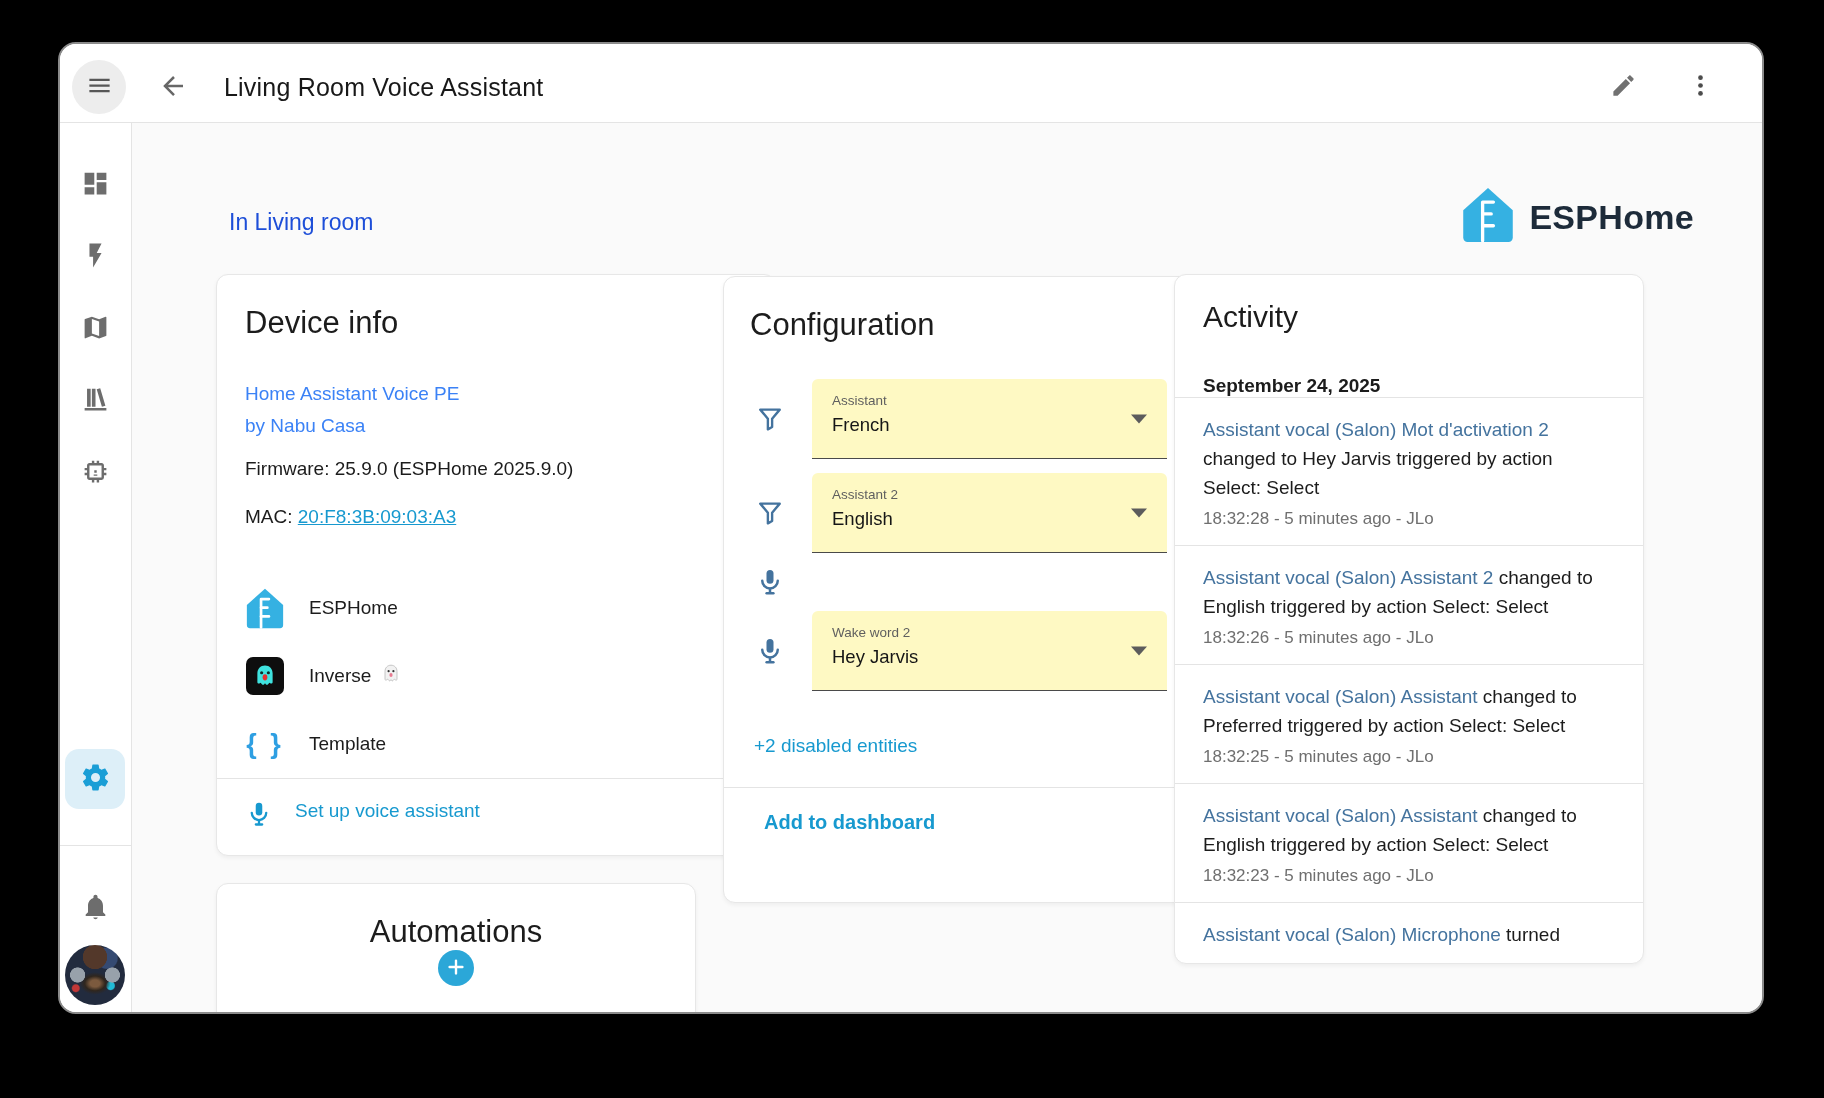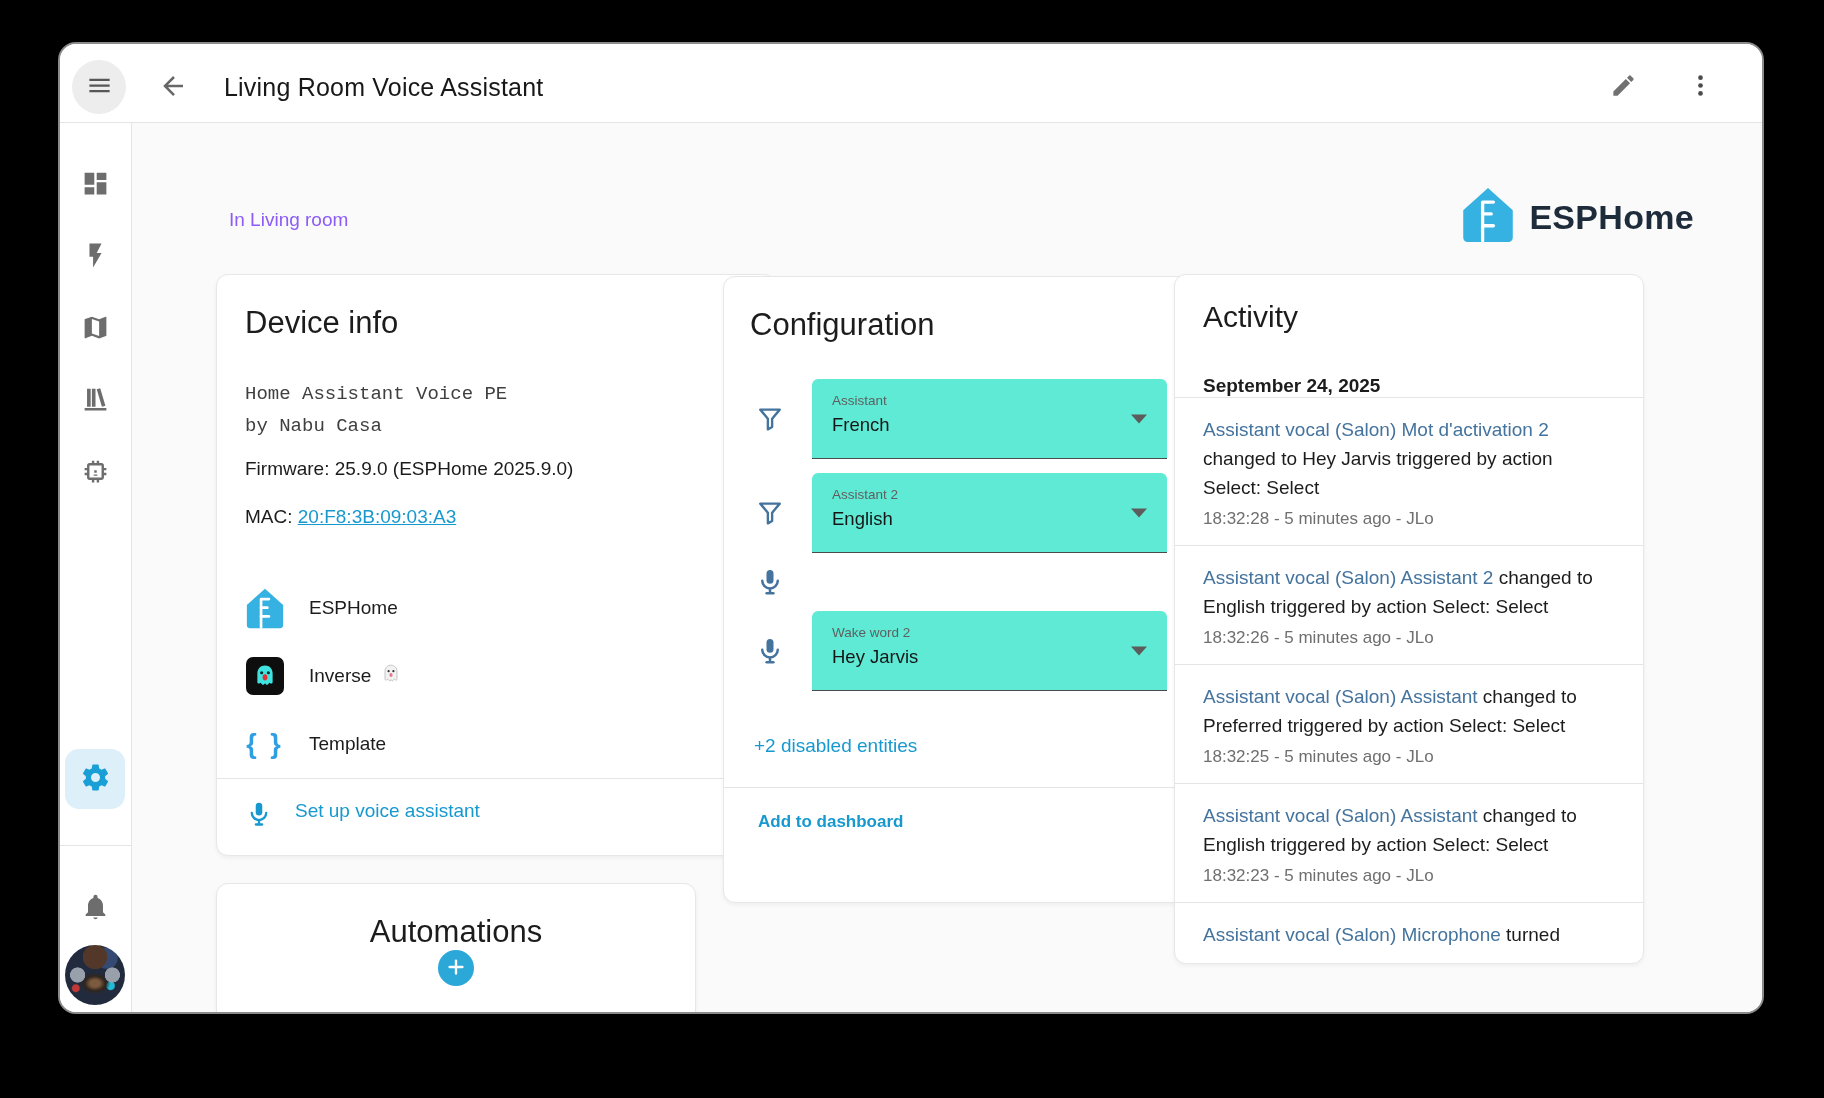--- a/index.html
+++ b/index.html
@@ -40,31 +40,31 @@
       radial-gradient(circle at 21% 50%, #98a1ab 0 13%, transparent 14%),
       radial-gradient(circle at 79% 50%, #98a1ab 0 13%, transparent 14%),
       radial-gradient(closest-side at 50% 64%, #7c5a3e 16%, #2f261e 34%, transparent 52%),
       radial-gradient(circle at 76% 68%, #22bcd8 0 6%, transparent 8%),
       radial-gradient(circle at 18% 72%, #c23737 0 5%, transparent 7%),
       radial-gradient(circle at 70% 22%, #354a72 0 16%, transparent 18%),
       #222b3e;
   }
   
   .main{flex:1;position:relative;background:#fafafa;overflow:hidden;}
-  .area-link{position:absolute;left:97px;top:86px;font-size:19px;color:#8b5cf6;text-decoration:none;}
+  .area-link{position:absolute;left:97px;top:86px;font-size:23px;color:#1d4ed8;text-decoration:none;}
   .brand{position:absolute;right:68px;top:64px;display:flex;align-items:center;gap:15px;}
   .brand-name{font-size:34px;font-weight:700;color:#1d2b3a;letter-spacing:.3px;}
   .card{position:absolute;background:#fff;border:1px solid #e7e7e7;border-radius:12px;
     box-sizing:border-box;box-shadow:0 2px 4px rgba(0,0,0,.05);overflow:hidden;}
   .card-title{font-size:31px;font-weight:400;color:#1c1c1c;margin:0;line-height:36px;}
   hr.full{border:none;border-top:1px solid #e4e4e4;margin:0 -28px;}
   .chev{margin-left:auto;flex:none;display:flex;}
   
   #card-device{left:84px;top:151px;width:560px;height:582px;padding:30px 28px 0;}
-  .dev-model{margin-top:37px;font-size:19px;line-height:32px;color:#404040;font-family:Liberation Mono, monospace;}
+  .dev-model{margin-top:37px;font-size:19px;line-height:32px;color:#3b82f6;}
   .dev-firmware{margin-top:16px;font-size:19px;color:#1c1c1c;}
   .dev-mac{margin-top:26px;font-size:19px;color:#1c1c1c;}
   .mac-link{color:#1799cf;text-decoration:underline;}
   .dev-links{margin-top:46px;}
   .dev-row{display:flex;align-items:center;height:68px;cursor:pointer;}
   .dev-row .tile{width:40px;flex:none;display:flex;justify-content:center;}
   .dev-row-label{margin-left:24px;font-size:19px;color:#1c1c1c;display:flex;align-items:center;gap:8px;}
   .ghost-tile{width:38px;height:38px;border-radius:7px;background:#0e0e0e;
     display:flex;align-items:center;justify-content:center;}
   .braces{font-size:27px;font-weight:700;color:#2e9fe2;letter-spacing:3px;}
@@ -76,31 +76,31 @@
   .auto-head{display:flex;align-items:center;justify-content:space-between;flex-direction:column;}
   .plus-btn{width:36px;height:36px;border-radius:50%;background:#2ba7d8;border:none;
     display:flex;align-items:center;justify-content:center;}
   .auto-row{margin-top:48px;display:flex;align-items:center;height:50px;cursor:pointer;}
   .auto-label{margin-left:16px;font-size:19px;color:#1c1c1c;}
   
   #card-config{left:591px;top:153px;width:471px;height:627px;padding:30px 26px 0;}
   .cfg-rows{margin-top:36px;}
   .cfg-row{display:flex;align-items:center;margin-bottom:14px;}
   .cfg-icon{width:40px;flex:none;display:flex;justify-content:center;}
-  .field{flex:1;margin-left:22px;height:80px;background:#5eead4;border-radius:6px 6px 0 0;
+  .field{flex:1;margin-left:22px;height:80px;background:#fef9c3;border-radius:6px 6px 0 0;
     border-bottom:1.5px solid #4a4a4a;position:relative;padding:14px 20px;box-sizing:border-box;cursor:pointer;}
   .field-label{font-size:13.5px;color:#5f5f5f;}
   .field-value{font-size:18.5px;color:#161616;margin-top:6px;}
   .caret{position:absolute;right:20px;top:50%;transform:translateY(-50%);
     width:0;height:0;border-left:8px solid transparent;border-right:8px solid transparent;
     border-top:9px solid #5c5c5c;}
   .disabled-link{display:inline-block;margin:30px 0 0 4px;font-size:19px;color:#1799cf;text-decoration:none;}
   .cfg-divider{margin:30px -26px 0;border:none;border-top:1px solid #e4e4e4;}
   .add-row{height:68px;display:flex;align-items:center;}
-  .add-link{margin-left:8px;font-size:17px;font-weight:700;color:#1799cf;text-decoration:none;}
+  .add-link{margin-left:14px;font-size:20px;font-weight:700;color:#1799cf;text-decoration:none;}
   
   #card-activity{left:1042px;top:151px;width:470px;height:690px;padding:24px 28px 0;}
   .act-title{font-size:30px;}
   .act-date{margin-top:40px;font-size:19px;font-weight:700;color:#1c1c1c;}
   .act-divider{margin-top:17px;}
   .entry{padding:17px 0 16px;}
   .entry p{margin:0;font-size:19px;line-height:29px;color:#1c1c1c;}
   .ent-link{color:#44739e;cursor:pointer;}
   .ts{margin-top:7px;font-size:17px;color:#6f6f6f;}
 </style>

